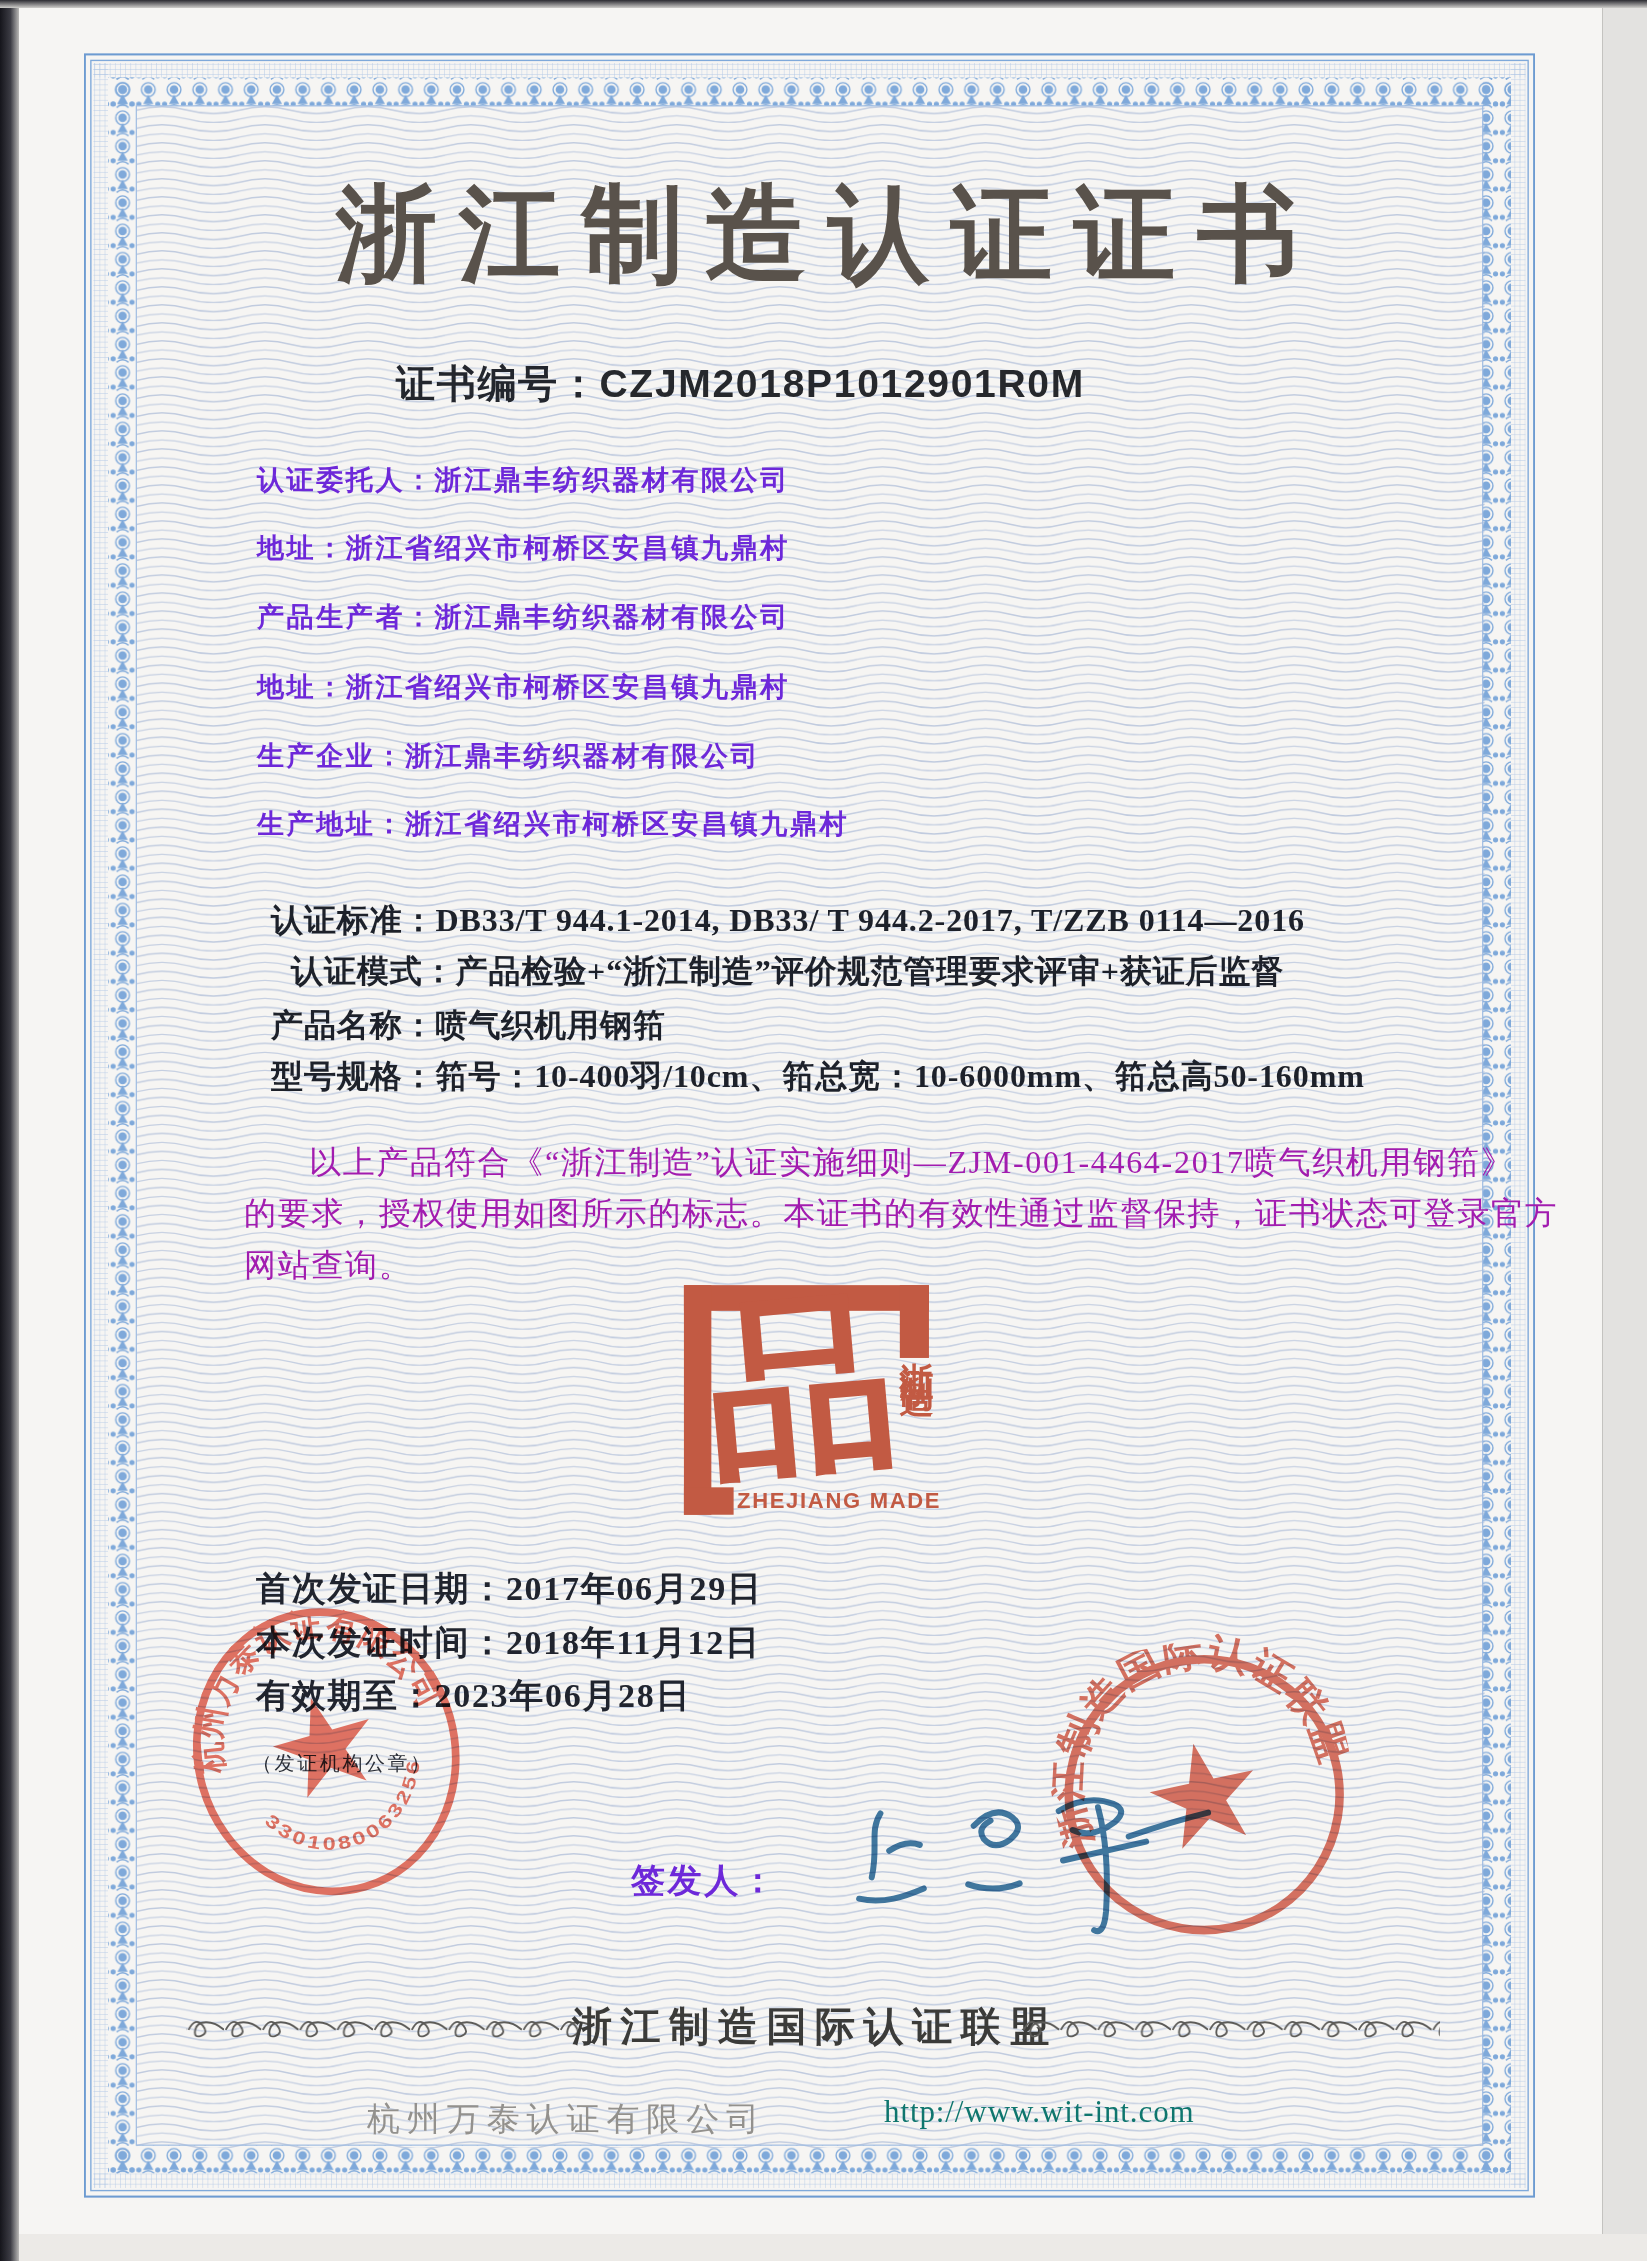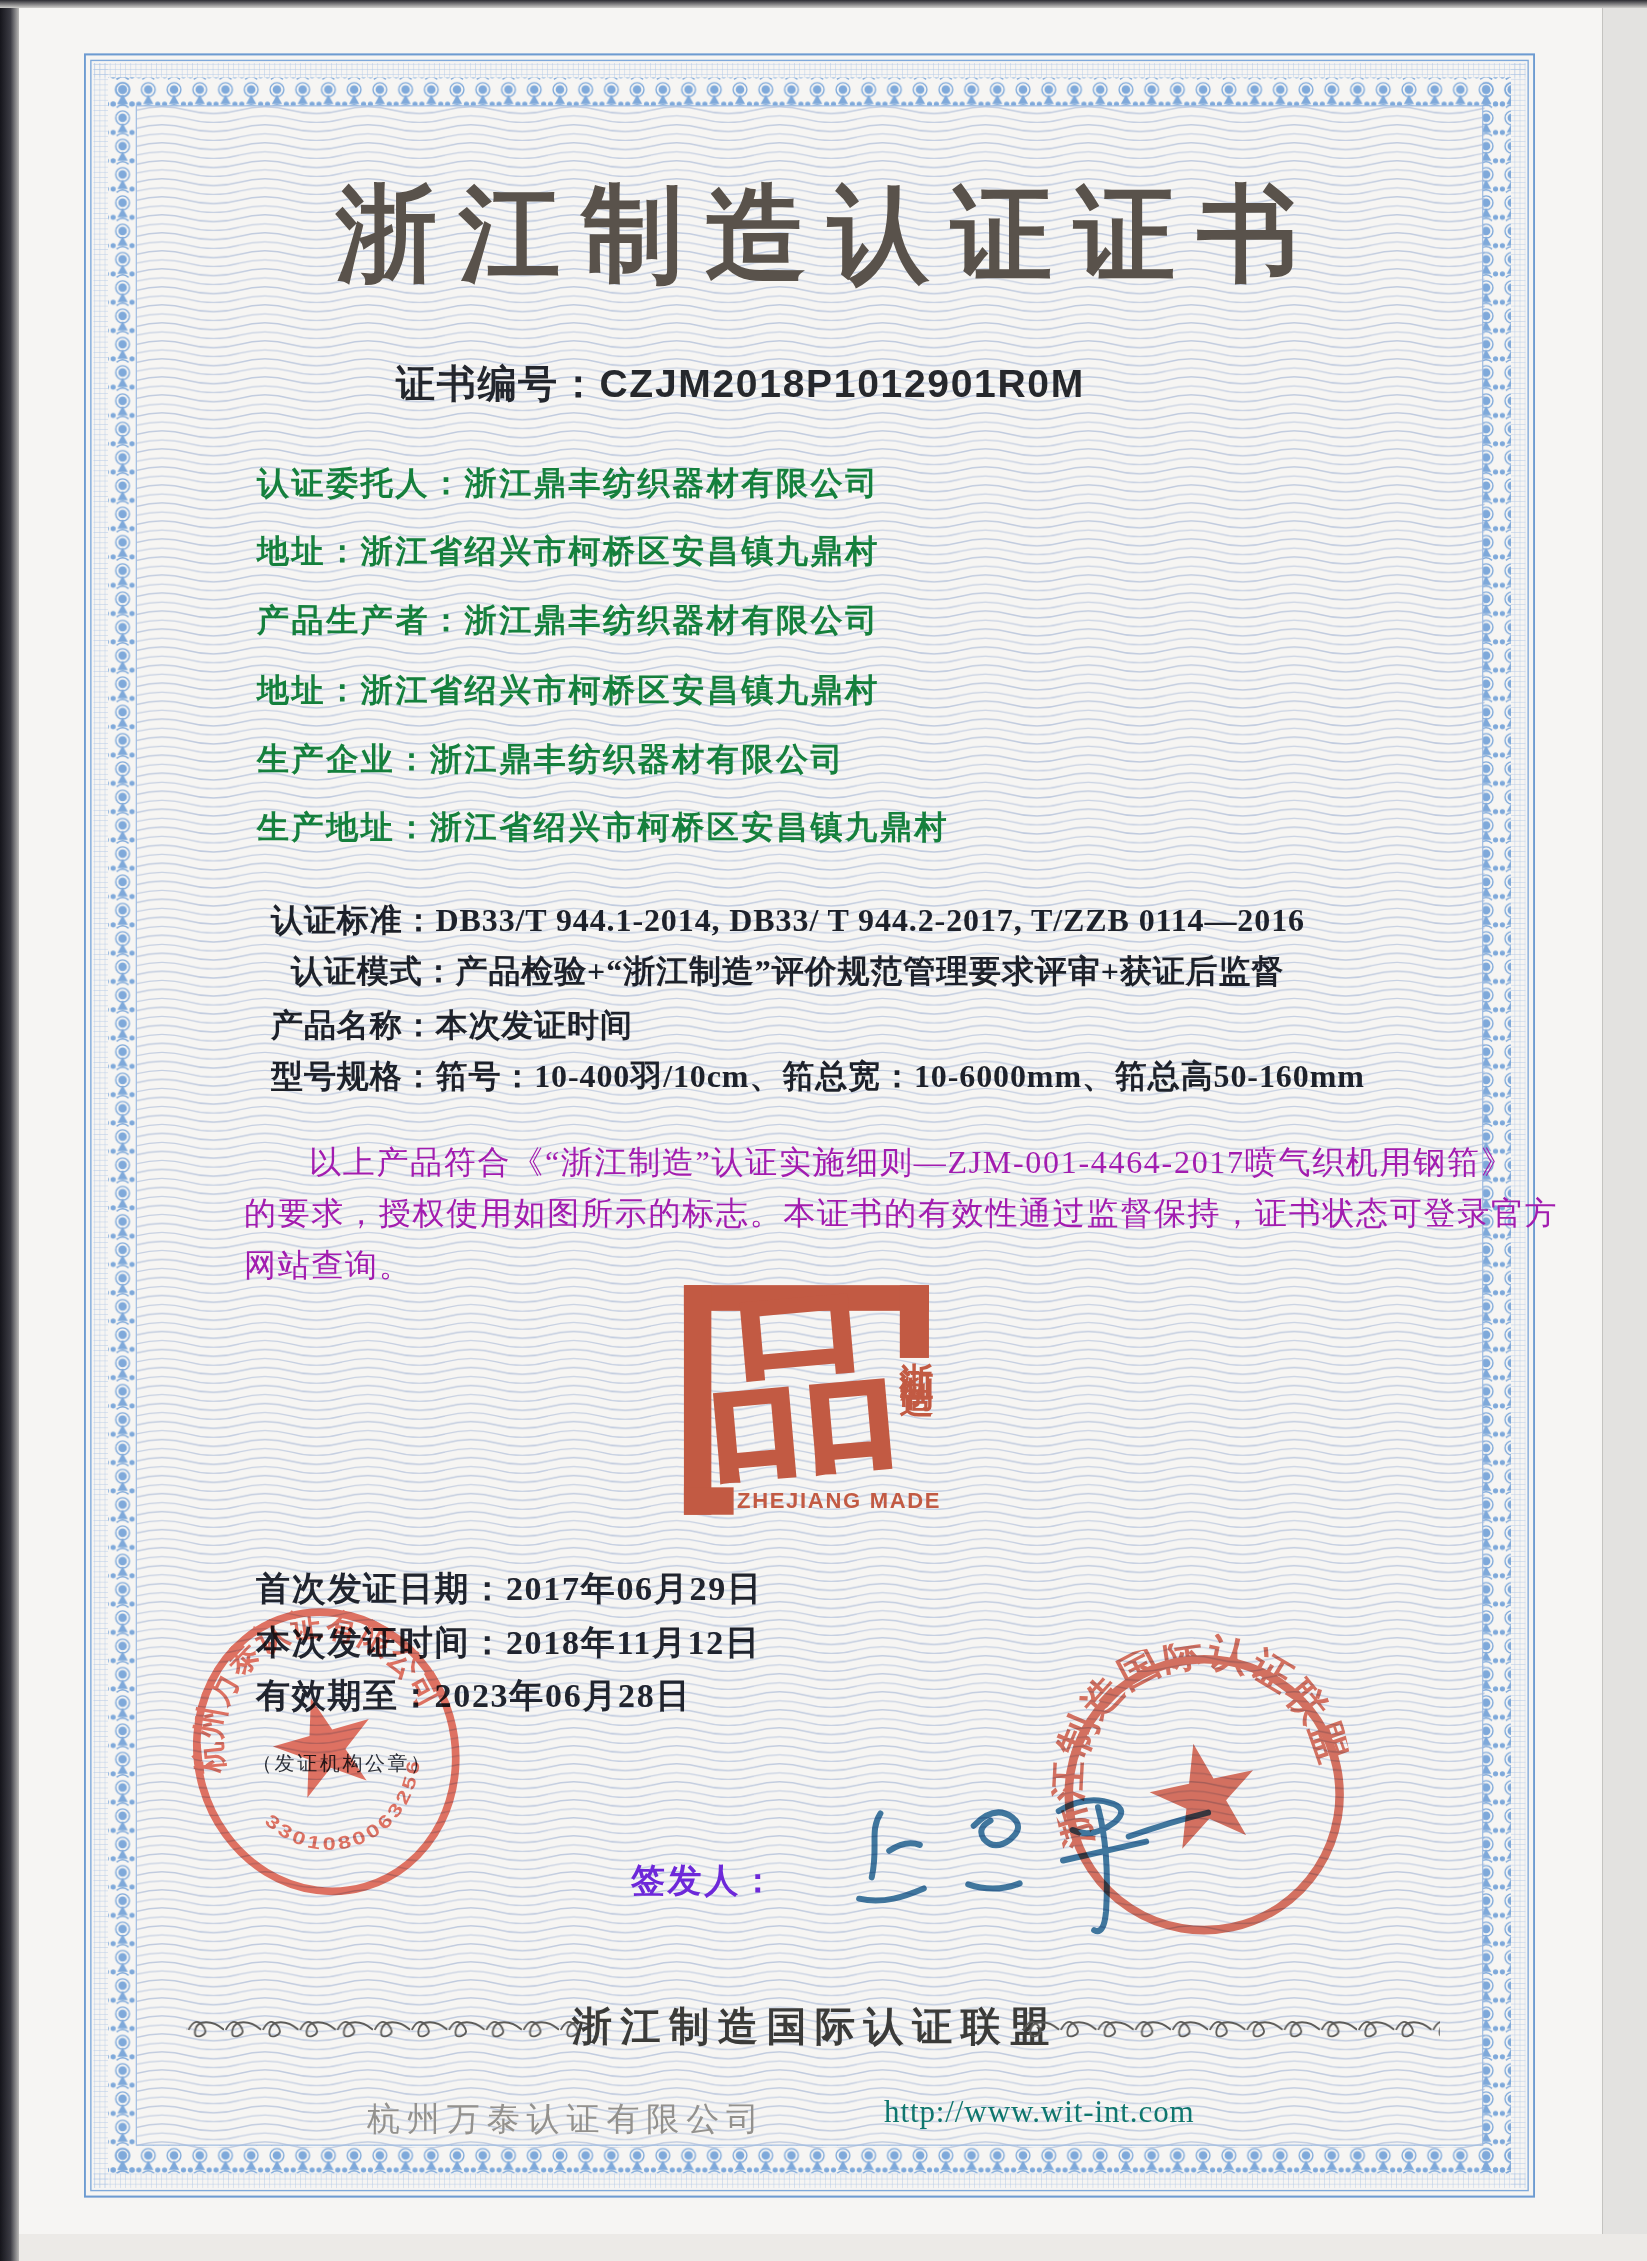--- a/index.html
+++ b/index.html
@@ -10,21 +10,21 @@
   .edge-left{left:0;top:0;width:19px;height:2261px;background:linear-gradient(90deg,#15151b,#3c3c44 55%,#b9b8b6);}
   .edge-top{left:0;top:0;width:1647px;height:7.7px;background:linear-gradient(180deg,#2b2b31,#cfcecb);}
   .edge-right{left:1602px;top:0;width:45px;height:2261px;background:#e3e2e0;border-left:1.7px solid #c4c3c0;}
   .edge-bottom{left:0;top:2234px;width:1647px;height:27.5px;background:#eceae7;}
   
   .title{left:296px;top:168px;width:1064px;text-align:center;font-size:101px;font-weight:700;
          letter-spacing:22px;color:#59524b;transform:scaleY(1.04);}
   .certno{left:396px;top:357px;font-size:39px;color:#23262d;letter-spacing:1.7px;}
   .certno .lab{font-weight:700;}
   .certno .num{font-family:"Liberation Sans","DejaVu Sans",sans-serif;font-weight:600;color:#26282c;}
-  .infoline{left:257px;font-size:32px;font-weight:700;color:#15803d;letter-spacing:2.6px;white-space:nowrap;}
+  .infoline{left:257px;font-size:27px;font-weight:700;color:#6d28d9;letter-spacing:2.6px;white-space:nowrap;}
   .specline{left:271px;font-size:32px;font-weight:700;color:#1d212a;letter-spacing:0.9px;white-space:nowrap;}
   .stline{left:244px;width:1261px;font-size:32px;font-weight:500;color:#a21caf;letter-spacing:1.7px;white-space:nowrap;}
   .dateline{left:256px;font-size:34px;font-weight:700;color:#20242e;letter-spacing:1.7px;white-space:nowrap;}
   .sealnote{left:252px;top:1750px;font-size:20px;color:#2b2f38;letter-spacing:2.6px;}
   .signer{left:631px;top:1858px;font-size:34px;font-weight:600;color:#6d28d9;letter-spacing:2.6px;}
   .alliance{left:515px;top:1999px;width:600px;text-align:center;font-size:40px;font-weight:700;
             color:#3b3b39;letter-spacing:8.6px;}
   .foot-l{left:367px;top:2097px;font-size:33px;color:#93918d;letter-spacing:6.9px;}
   .foot-r{left:884px;top:2094px;font-size:31px;color:#0f766e;letter-spacing:0.9px;font-family:Liberation Serif, serif;}
   
@@ -94,21 +94,21 @@
 
   <div class="abs infoline" style="top:462px;">认证委托人：浙江鼎丰纺织器材有限公司</div>
   <div class="abs infoline" style="top:530px;">地址：浙江省绍兴市柯桥区安昌镇九鼎村</div>
   <div class="abs infoline" style="top:599px;">产品生产者：浙江鼎丰纺织器材有限公司</div>
   <div class="abs infoline" style="top:669px;">地址：浙江省绍兴市柯桥区安昌镇九鼎村</div>
   <div class="abs infoline" style="top:738px;">生产企业：浙江鼎丰纺织器材有限公司</div>
   <div class="abs infoline" style="top:806px;">生产地址：浙江省绍兴市柯桥区安昌镇九鼎村</div>
 
   <div class="abs specline" style="top:899px;">认证标准：DB33/T 944.1-2014, DB33/ T 944.2-2017, T/ZZB 0114—2016</div>
   <div class="abs specline" style="top:950px;margin-left:20px;">认证模式：产品检验+“浙江制造”评价规范管理要求评审+获证后监督</div>
-  <div class="abs specline" style="top:1004px;">产品名称：本次发证时间</div>
+  <div class="abs specline" style="top:1004px;">产品名称：喷气织机用钢筘</div>
   <div class="abs specline" style="top:1055px;">型号规格：筘号：10-400羽/10cm、筘总宽：10-6000mm、筘总高50-160mm</div>
 
   <div class="abs stline" style="top:1141px;text-indent:65px;">以上产品符合《“浙江制造”认证实施细则—ZJM-001-4464-2017喷气织机用钢筘》</div>
   <div class="abs stline" style="top:1192px;">的要求，授权使用如图所示的标志。本证书的有效性通过监督保持，证书状态可登录官方</div>
   <div class="abs stline" style="top:1244px;">网站查询。</div>
 
   <div class="abs logo">
     <svg class="abs" style="left:0;top:0;" width="296" height="287" viewBox="0 0 345 335">
       <g fill="#c25a43">
         <rect x="2" y="6" width="286" height="30"></rect>

